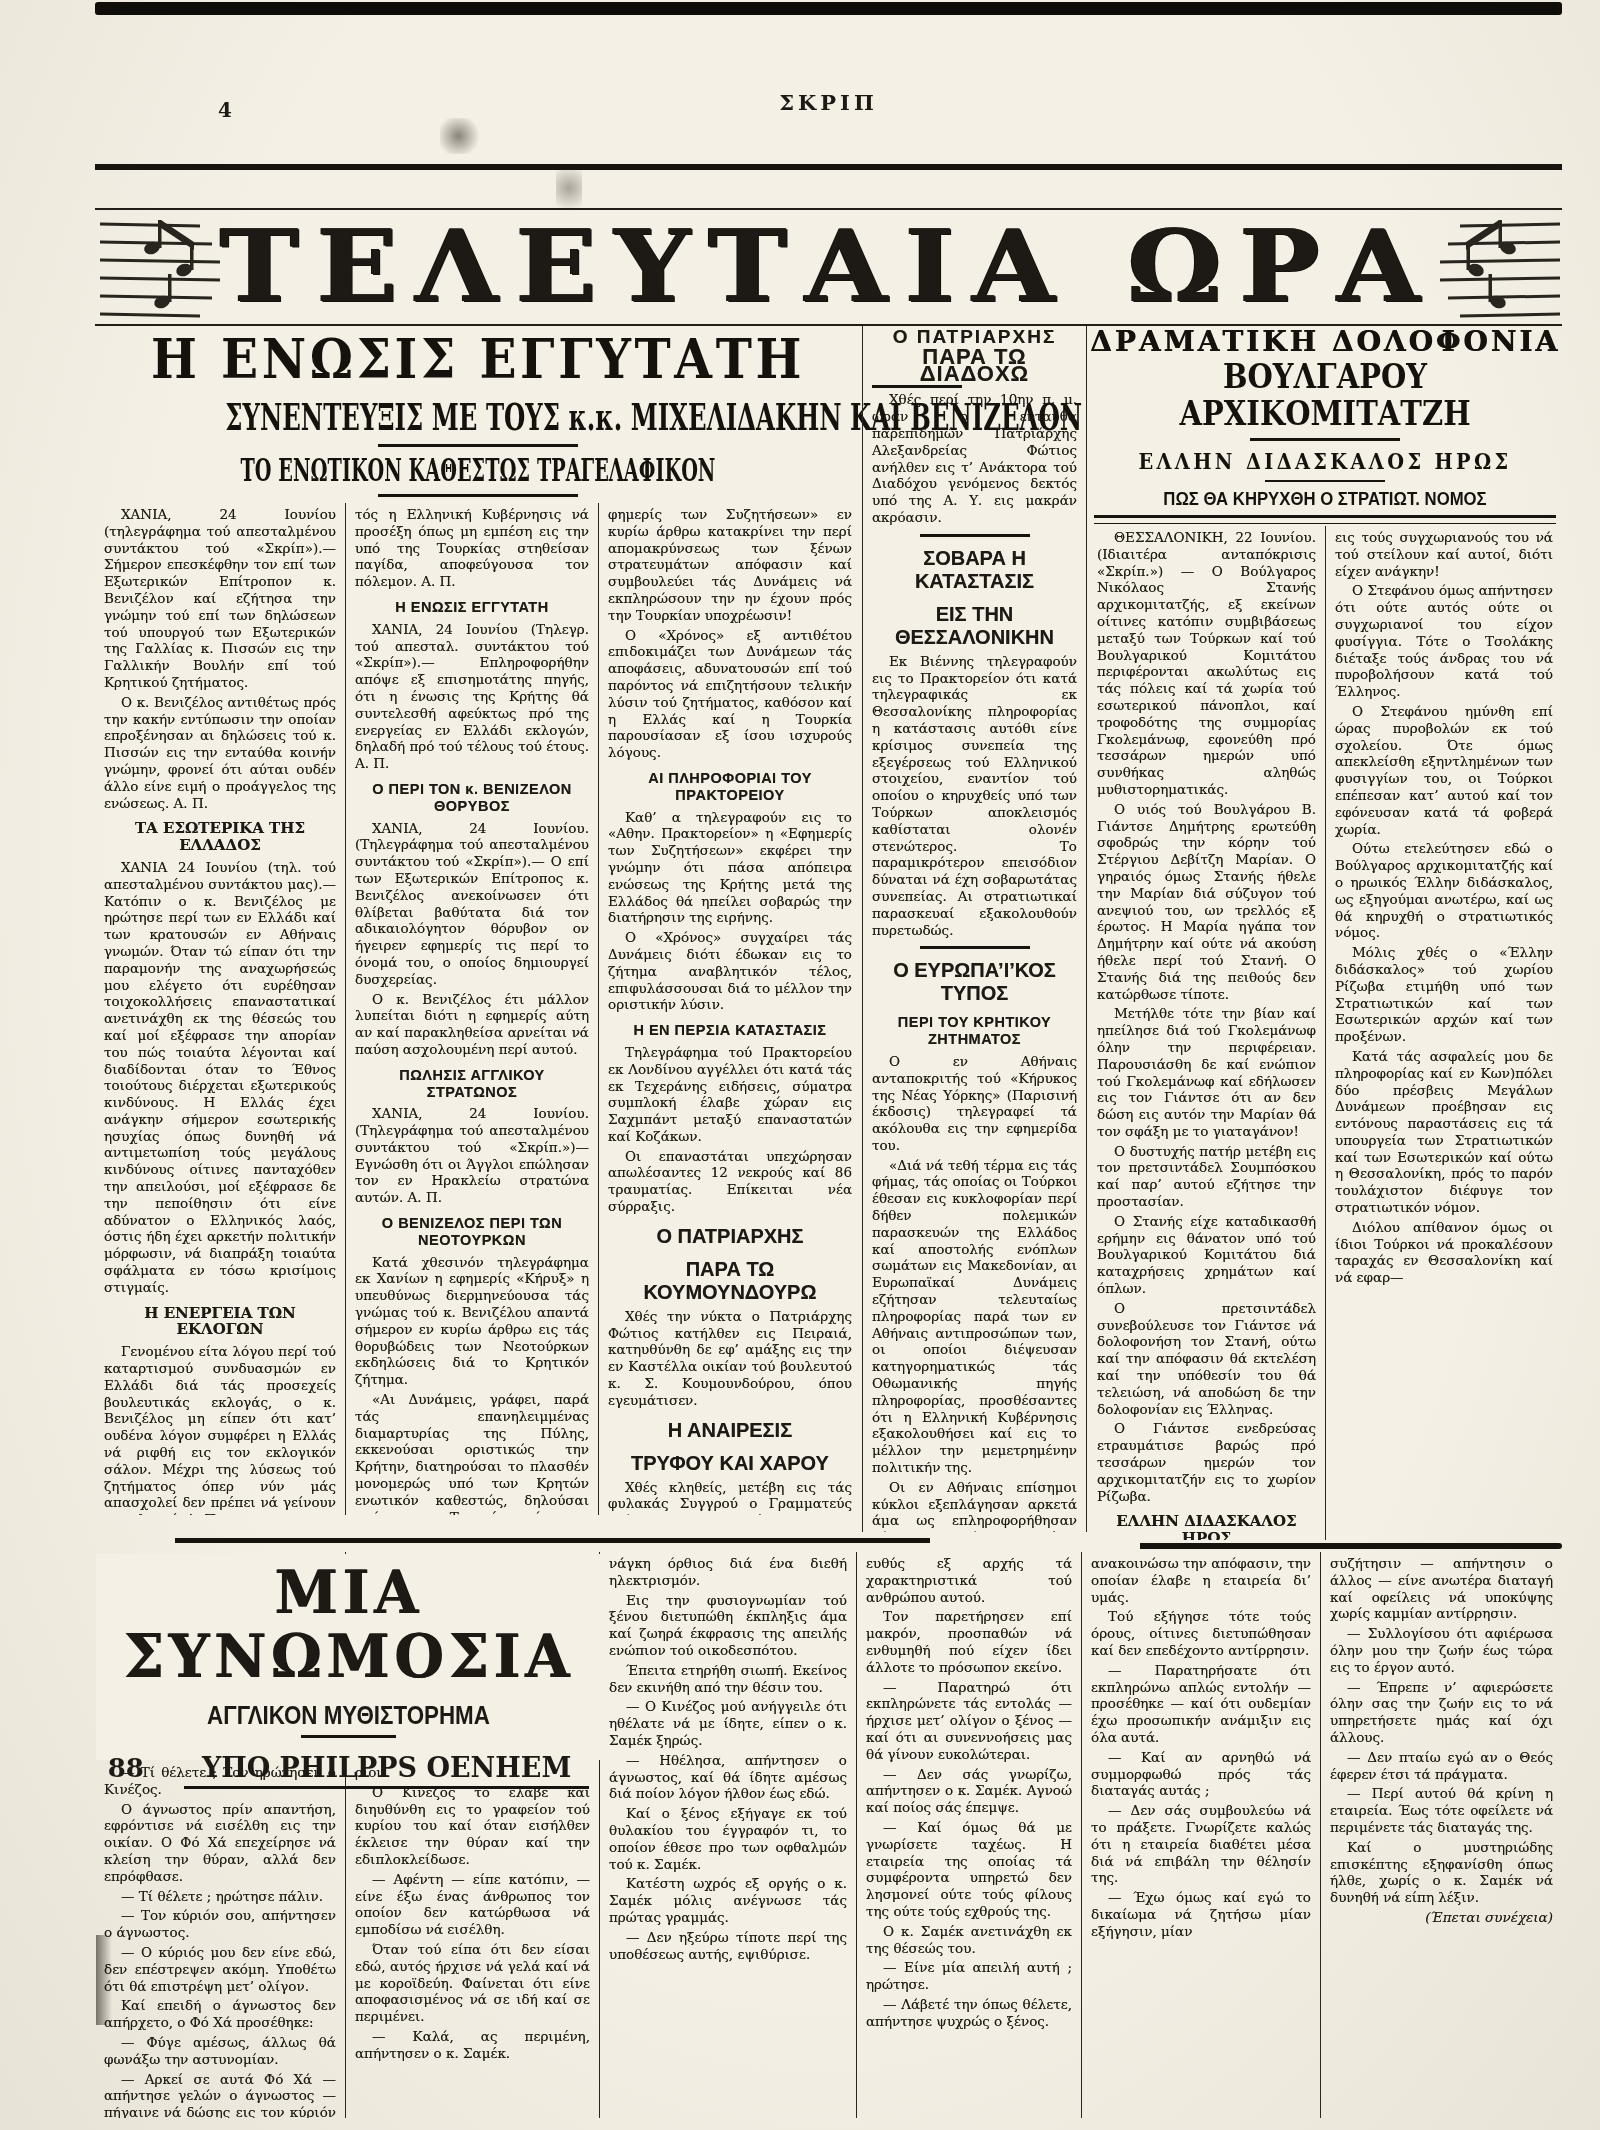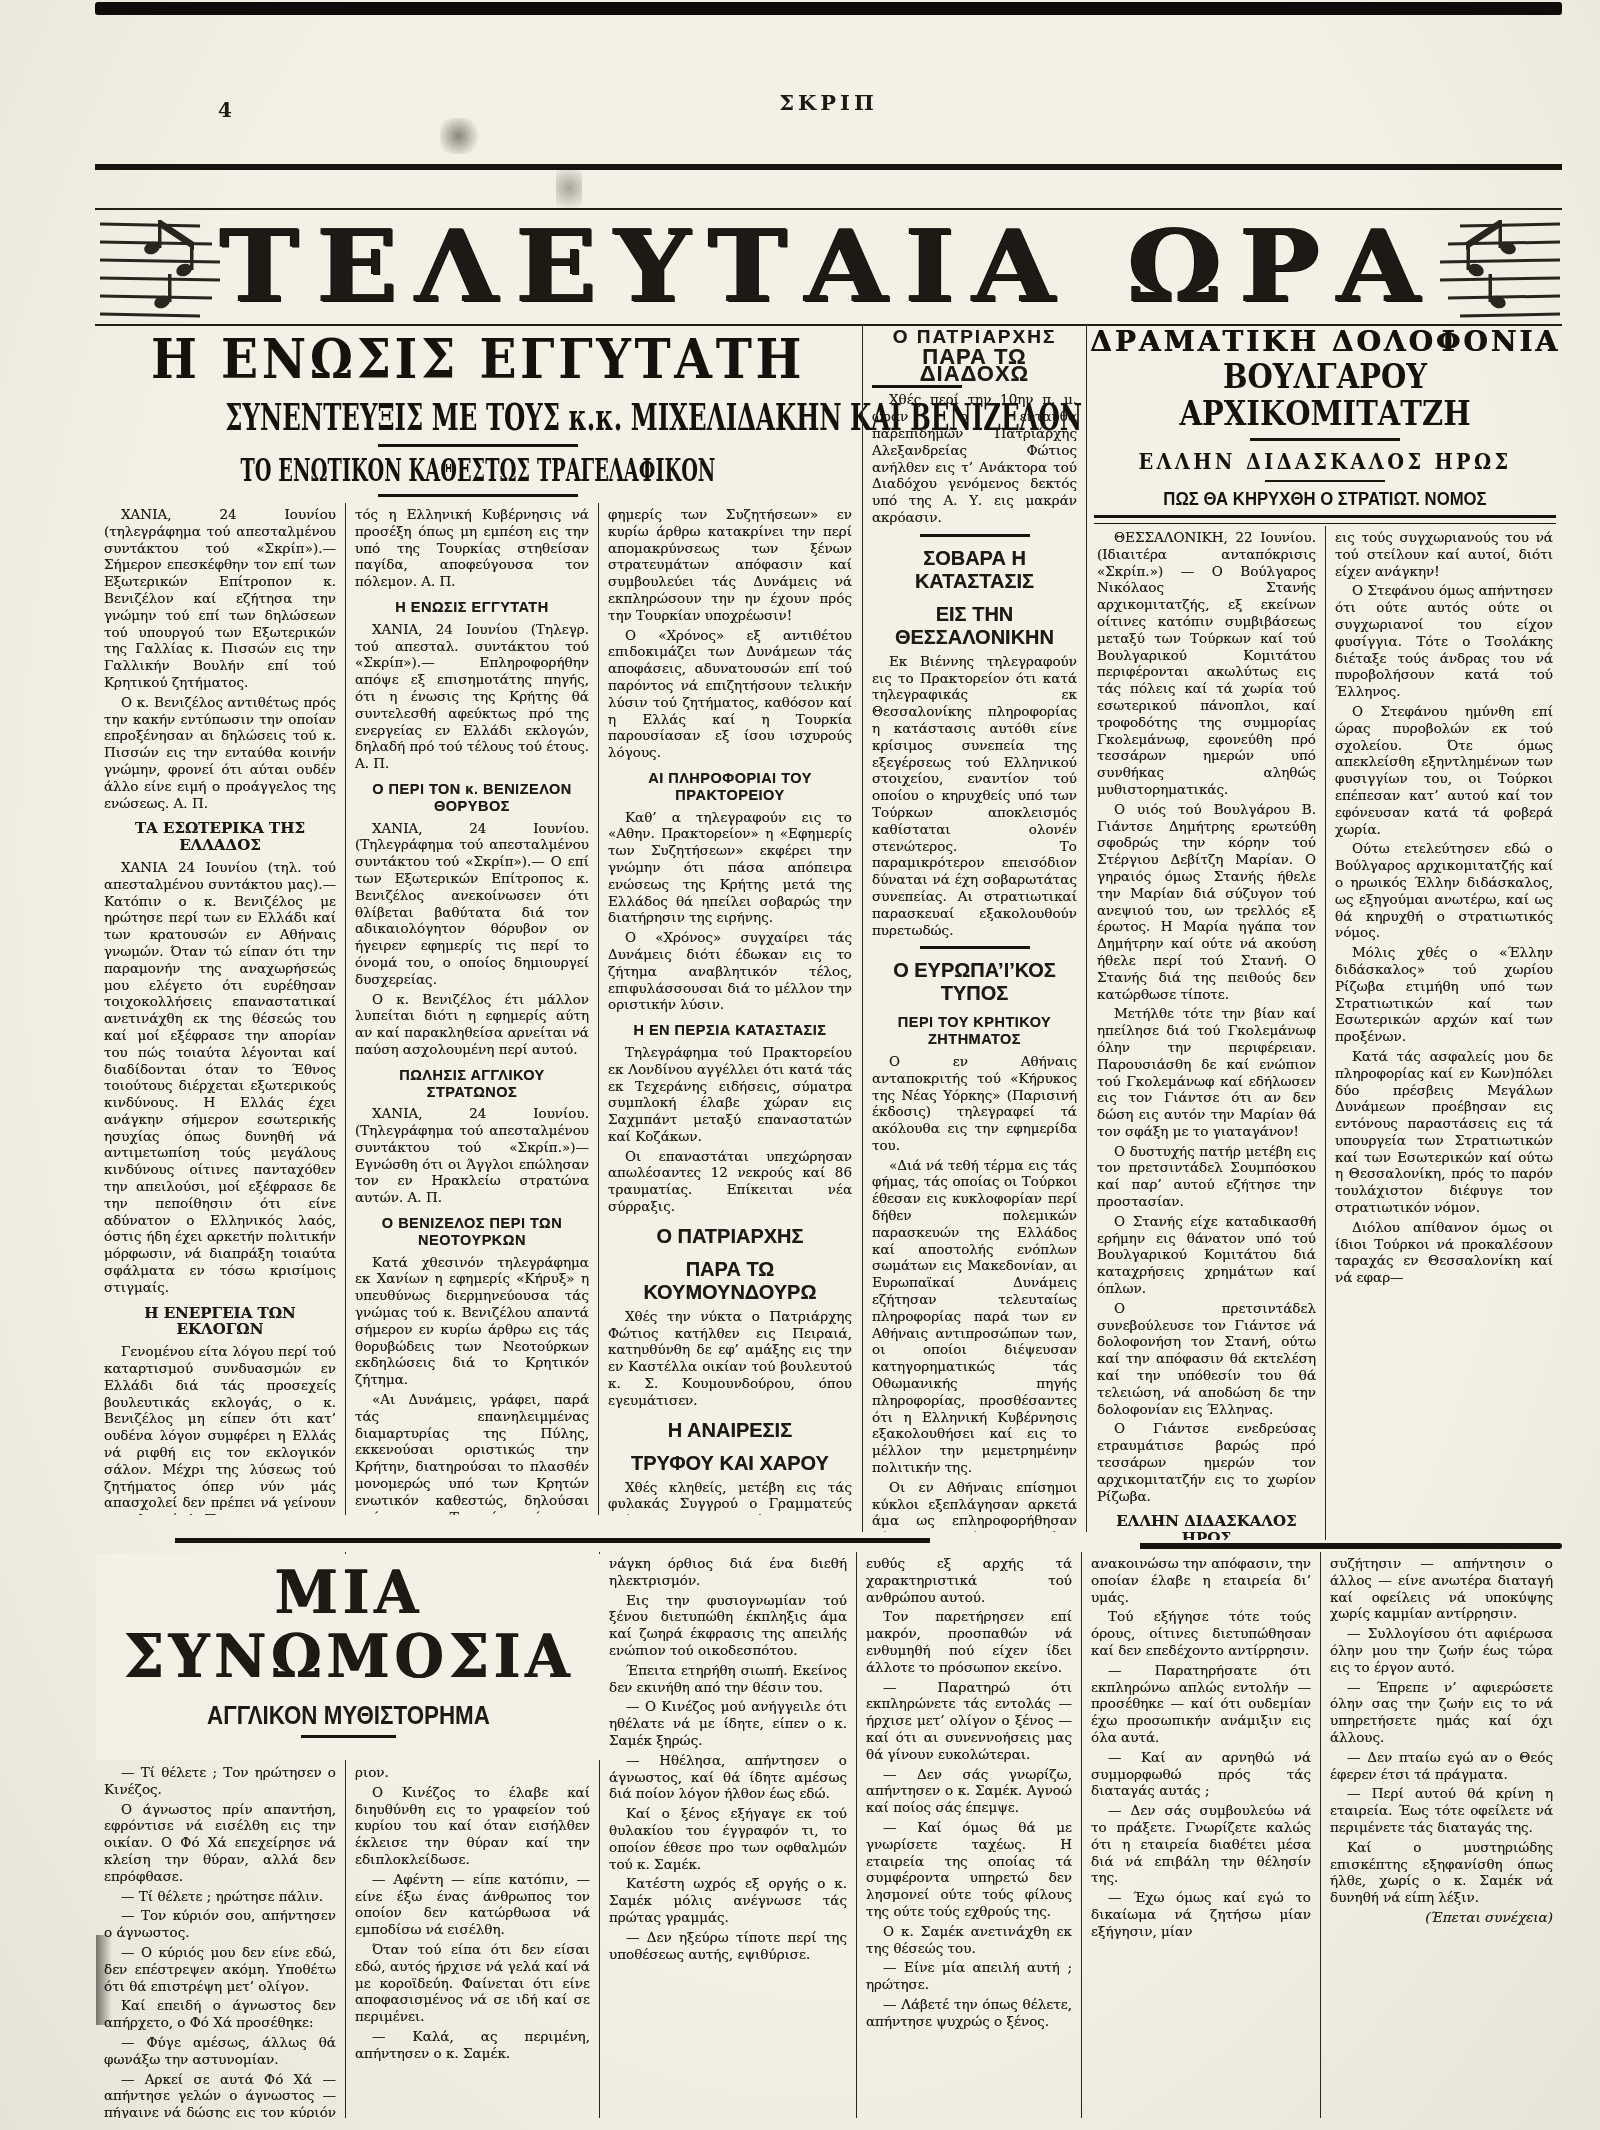--- a/index.html
+++ b/index.html
@@ -264,19 +264,23 @@
         <p class="pt-body">— Περί αυτού θά κρίνη η εταιρεία. Έως τότε οφείλετε νά περιμένετε τάς διαταγάς της.</p>
         <p class="pt-body">Καί ο μυστηριώδης επισκέπτης εξηφανίσθη όπως ήλθε, χωρίς ο κ. Σαμέκ νά δυνηθή νά είπη λέξιν.</p>
         <p class="pt-note">(Έπεται συνέχεια)</p>
       </div>
   </div>
 
   <div class="abs" style="left:96px;top:1554px;width:505px;height:206px;background:#f4f0e5;z-index:2;">
     <div class="f-title" style="margin-top:6px;">ΜΙΑ ΣΥΝΩΜΟΣΙΑ</div>
     <div class="f-sub">ΑΓΓΛΙΚΟΝ ΜΥΘΙΣΤΟΡΗΜΑ</div>
     <div class="short-rule" style="width:95px;margin-top:4px;"></div>
+    <div class="f-byrow">
+      <span class="f-num">88</span>
+      <span class="f-by">ΥΠΟ PHILPPS OENHEM</span>
+    </div>
   </div>
 
   <div class="abs smudge" style="left:440px;top:118px;width:46px;height:36px;background:radial-gradient(circle at 40% 50%, rgba(30,25,18,.5), rgba(30,25,18,0) 65%);"></div>
   <div class="abs smudge" style="left:556px;top:158px;width:26px;height:60px;background:radial-gradient(circle, rgba(30,25,18,.35), rgba(30,25,18,0) 70%);"></div>
   <div class="abs smudge" style="left:96px;top:1935px;width:16px;height:90px;background:linear-gradient(to right, rgba(20,16,10,.55), rgba(20,16,10,0));"></div>
 
 </div>
 
 </body></html>

